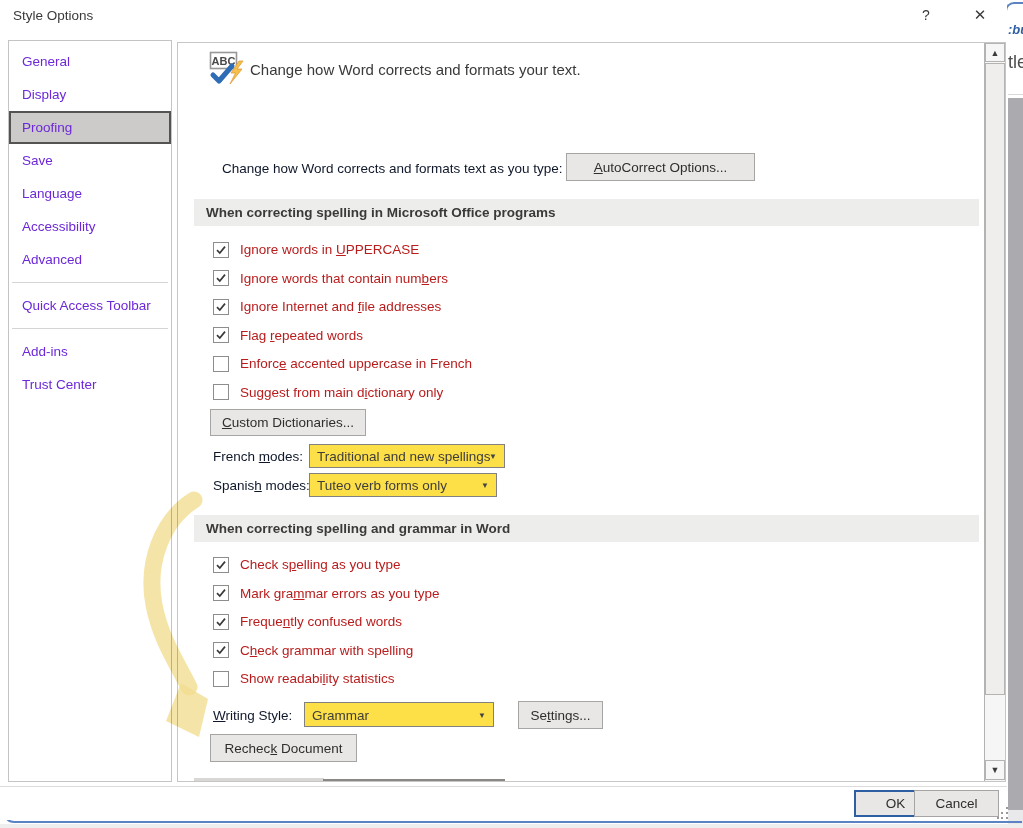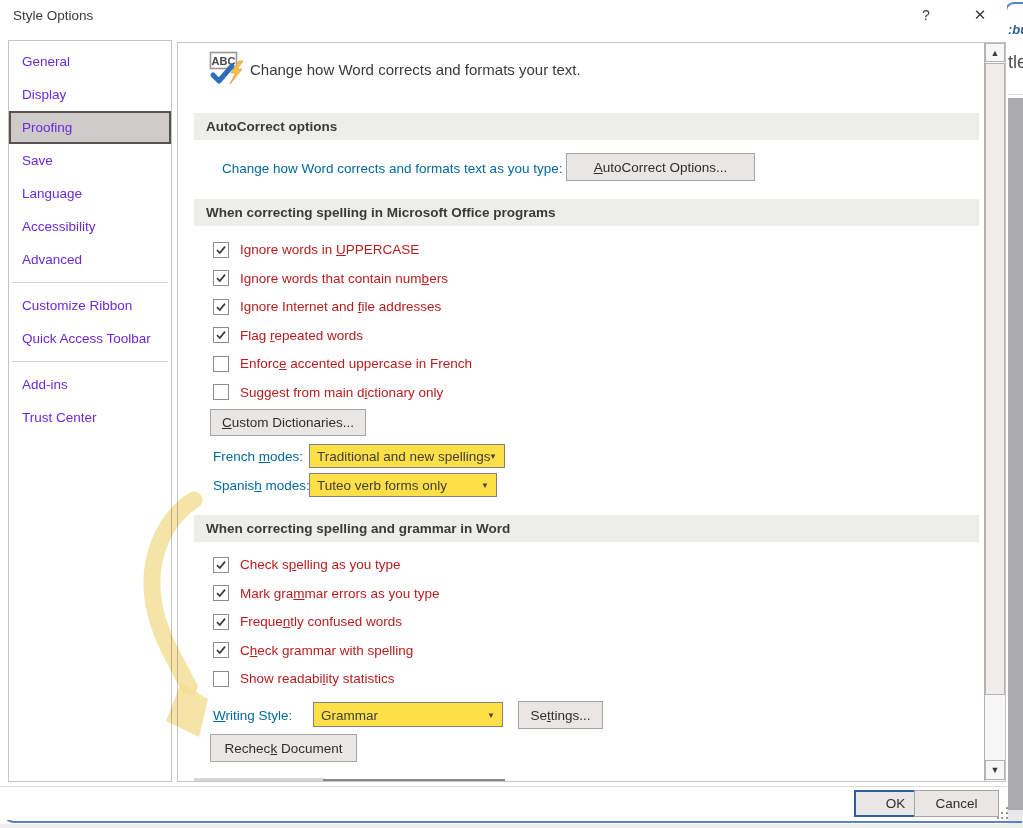--- a/index.html
+++ b/index.html
@@ -33,21 +33,21 @@
   .side-item { height:33px; line-height:33px; padding-left:13px; font-size:13.5px; color:#6d28d9; cursor:default; }
   .side-item.sel { background:#cdcbca; border:2px solid #555352; line-height:29px; padding-left:11px; }
   .side-div { height:1px; background:#d6d4d3; margin:6px 3px; }
 
   
   .content { position:absolute; left:177px; top:42px; width:829px; height:740px; border:1px solid #c8c6c5; background:#fff; overflow:hidden; }
   .page-head-icon { position:absolute; left:31px; top:8px; }
   .page-head-text { position:absolute; left:72px; top:18px; font-size:15px; color:#3b3a39; }
   .secbar { position:absolute; left:16px; width:785px; height:27px; background:#ededec; color:#3b3a39;
             font-size:13.5px; font-weight:bold; line-height:27px; padding-left:12px; }
-  .lbl { position:absolute; font-size:13.5px; color:#0369a1; white-space:nowrap; }
+  .lbl { position:absolute; font-size:13.5px; color:#0f172a; white-space:nowrap; }
   .btn { position:absolute; background:#e9e7e6; border:1px solid #a7a5a4; font-family:"Liberation Sans",sans-serif;
          font-size:13.5px; color:#2f2e2d; text-align:center; cursor:default; }
   .combo { position:absolute; background:#fde047; border:1px solid #828080; font-size:13.5px; color:#3f3d3c; cursor:default; }
   .combo-val { position:absolute; left:7px; top:50%; transform:translateY(-50%); white-space:nowrap; }
   .combo-arrow { position:absolute; right:7px; top:50%; transform:translateY(-50%); font-size:8px; color:#444; }
 
   .cb-group { position:absolute; display:flex; flex-direction:column; gap:11.5px; }
   .cb-row { display:flex; align-items:center; height:17px; }
   .cb { width:16px; height:16px; border:1px solid #8f8d8c; background:#fff; display:inline-block; position:relative; flex:0 0 16px; }
   .cb svg { position:absolute; left:1px; top:1px; width:12px; height:12px; visibility:hidden; }
@@ -104,40 +104,38 @@
 
     <div class="sidebar" id="sidebar">
         <div class="side-item">General</div>
         <div class="side-item">Display</div>
         <div class="side-item sel">Proofing</div>
         <div class="side-item">Save</div>
         <div class="side-item">Language</div>
         <div class="side-item">Accessibility</div>
         <div class="side-item">Advanced</div>
         <div class="side-div"></div>
-        <div class="side-item">Customize Ribbon</div>
         <div class="side-item">Quick Access Toolbar</div>
         <div class="side-div"></div>
         <div class="side-item">Add-ins</div>
         <div class="side-item">Trust Center</div>
       </div>
 
     <div class="content">
 
       <div class="page-head-icon">
         <svg width="36" height="34" viewBox="0 0 36 34">
           <rect x="1.5" y="1.5" width="26" height="16" fill="#fff" stroke="#9a9897" stroke-width="1.6"></rect>
           <text x="14.5" y="14" font-size="11" font-weight="bold" fill="#4a4848" text-anchor="middle" font-family="Liberation Sans, sans-serif">ABC</text>
           <path d="M4 24 L10 30 L23 15" fill="none" stroke="#2e6db5" stroke-width="5" stroke-linecap="round" stroke-linejoin="round"></path>
           <polygon points="30,10 22,22 26.5,22 21,33 33,18 28,18 34,10" fill="#f6c04a" stroke="#e09b38" stroke-width="0.8"></polygon>
         </svg>
       </div>
       <span class="page-head-text">Change how Word corrects and formats your text.</span>
 
-      <div class="secbar" style="top:70px">AutoCorrect options</div>
       <span class="lbl" style="left:44px; top:118px">Change how Word corrects and formats text as you type:</span>
       <button class="btn" style="left:388px; top:110px; width:189px; height:28px"><u>A</u>utoCorrect Options...</button>
 
       <div class="secbar" style="top:156px">When correcting spelling in Microsoft Office programs</div>
       <div class="cb-group" style="left:35px; top:198px" id="cb-office">
           <div class="cb-row">
             <span class="cb" data-checked="true">
               <svg viewBox="0 0 12 12">
                 <path d="M2 6.2 L4.8 9 L10 2.6"></path>
               </svg>
@@ -226,21 +224,21 @@
             </span>
             <span class="cb-label">C<u>h</u>eck grammar with spelling</span>
           </div>
           <div class="cb-row">
             <span class="cb" data-checked="false"></span>
             <span class="cb-label">Show readabi<u>l</u>ity statistics</span>
           </div>
         </div>
 
       <span class="lbl" style="left:35px; top:665px"><u>W</u>riting Style:</span>
-      <div class="combo" style="left:135px; top:659px; width:190px; height:25px">
+      <div class="combo" style="left:126px; top:659px; width:190px; height:25px">
         <span class="combo-val">Grammar</span>
         <span class="combo-arrow">▼</span>
       </div>
       <button class="btn" style="left:340px; top:658px; width:85px; height:28px">Se<u>t</u>tings...</button>
 
       <button class="btn" style="left:32px; top:691px; width:147px; height:28px">Rechec<u>k</u> Document</button>
 
       <div class="frag-bar"></div>
       <div class="frag-combo-top"></div>
 

